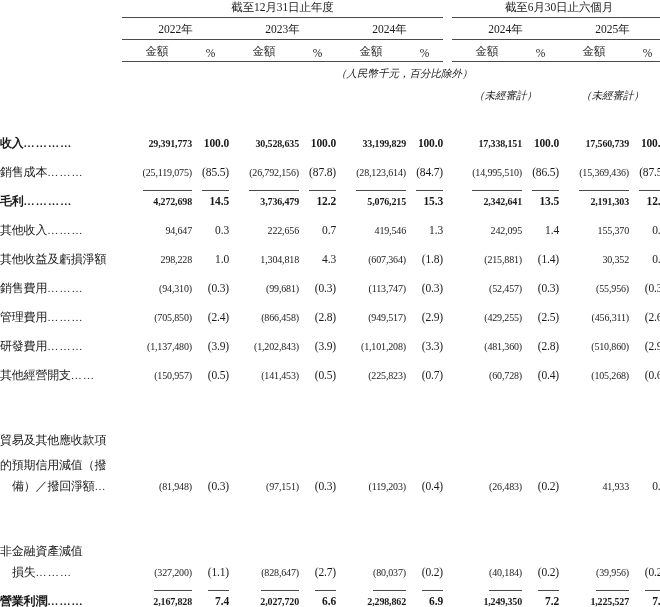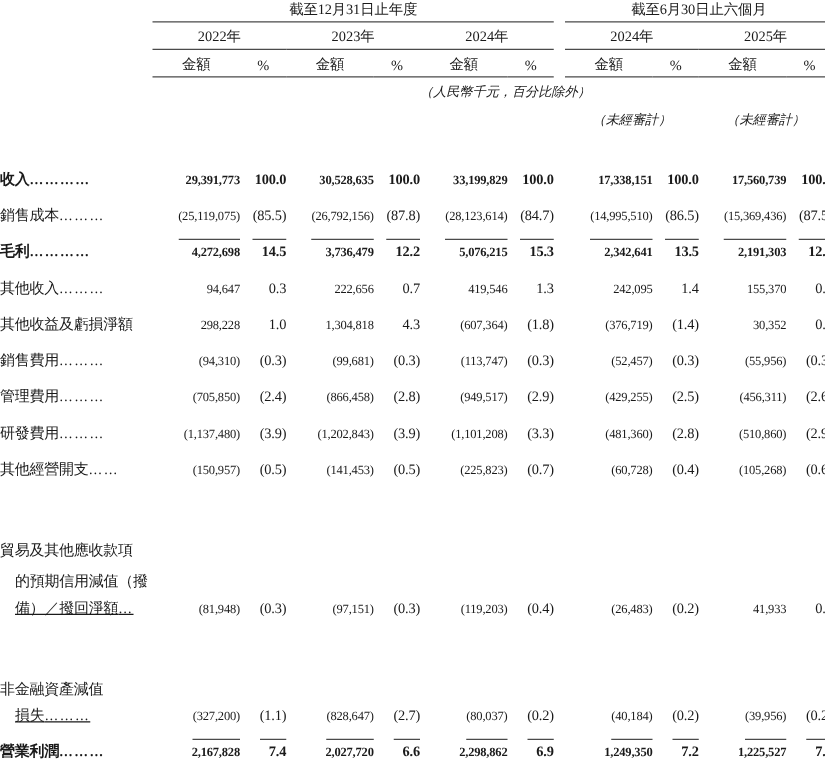--- a/index.html
+++ b/index.html
@@ -116,21 +116,21 @@
     font-size: 12px;
     white-space: nowrap;
     text-align: left;
     padding-right: 2px;
     letter-spacing: -0.2px;
   }
   .lbl .dots {
     letter-spacing: 1.2px;
     font-size: 11px;
   }
-  .lbl.ind { padding-left: 12px; text-decoration: underline; }
+  .lbl.ind { padding-left: 12px; }
 
   .num {
     text-align: right;
     font-size: 10px;
     white-space: nowrap;
     padding-right: 5px;
     letter-spacing: -0.15px;
   }
   .pct {
     text-align: right;
@@ -152,21 +152,21 @@
     border-bottom: 1.1px solid #4a4a4a;
     padding-bottom: 12px;
   }
 
   .wrap-label {
     font-size: 12px;
     line-height: 25px;
     letter-spacing: -0.2px;
     white-space: nowrap;
   }
-  .wrap-label .l2 { padding-left: 12px; display: block; }
+  .wrap-label .l2 { padding-left: 0; display: block; }
   .wrap-label .l1 { display: block; margin-top: 32px; }
 </style>
 </head>
 <body>
 
 <div class="sheet">
   <table class="fin">
     <colgroup>
       <col class="c-label">
       <col class="c-amt">
@@ -362,21 +362,21 @@
 
       <tr class="drow">
         <td class="lbl"><span>其他收益及虧損淨額</span><span class="dots"></span></td>
         <td class="num"><span>298,228</span></td>
         <td class="pct"><span>1.0</span></td>
         <td class="num"><span>1,304,818</span></td>
         <td class="pct"><span>4.3</span></td>
         <td class="num"><span>(607,364)</span></td>
         <td class="pct"><span>(1.8)</span></td>
         <td></td>
-        <td class="num"><span>(376,719)</span></td>
+        <td class="num"><span>(215,881)</span></td>
         <td class="pct"><span>(1.4)</span></td>
         <td class="num"><span>30,352</span></td>
         <td class="pct"><span>0.2</span></td>
       </tr>
 
       <tr class="drow">
         <td class="lbl"><span>銷售費用</span><span class="dots">………</span></td>
         <td class="num"><span>(94,310)</span></td>
         <td class="pct"><span>(0.3)</span></td>
         <td class="num"><span>(99,681)</span></td>

